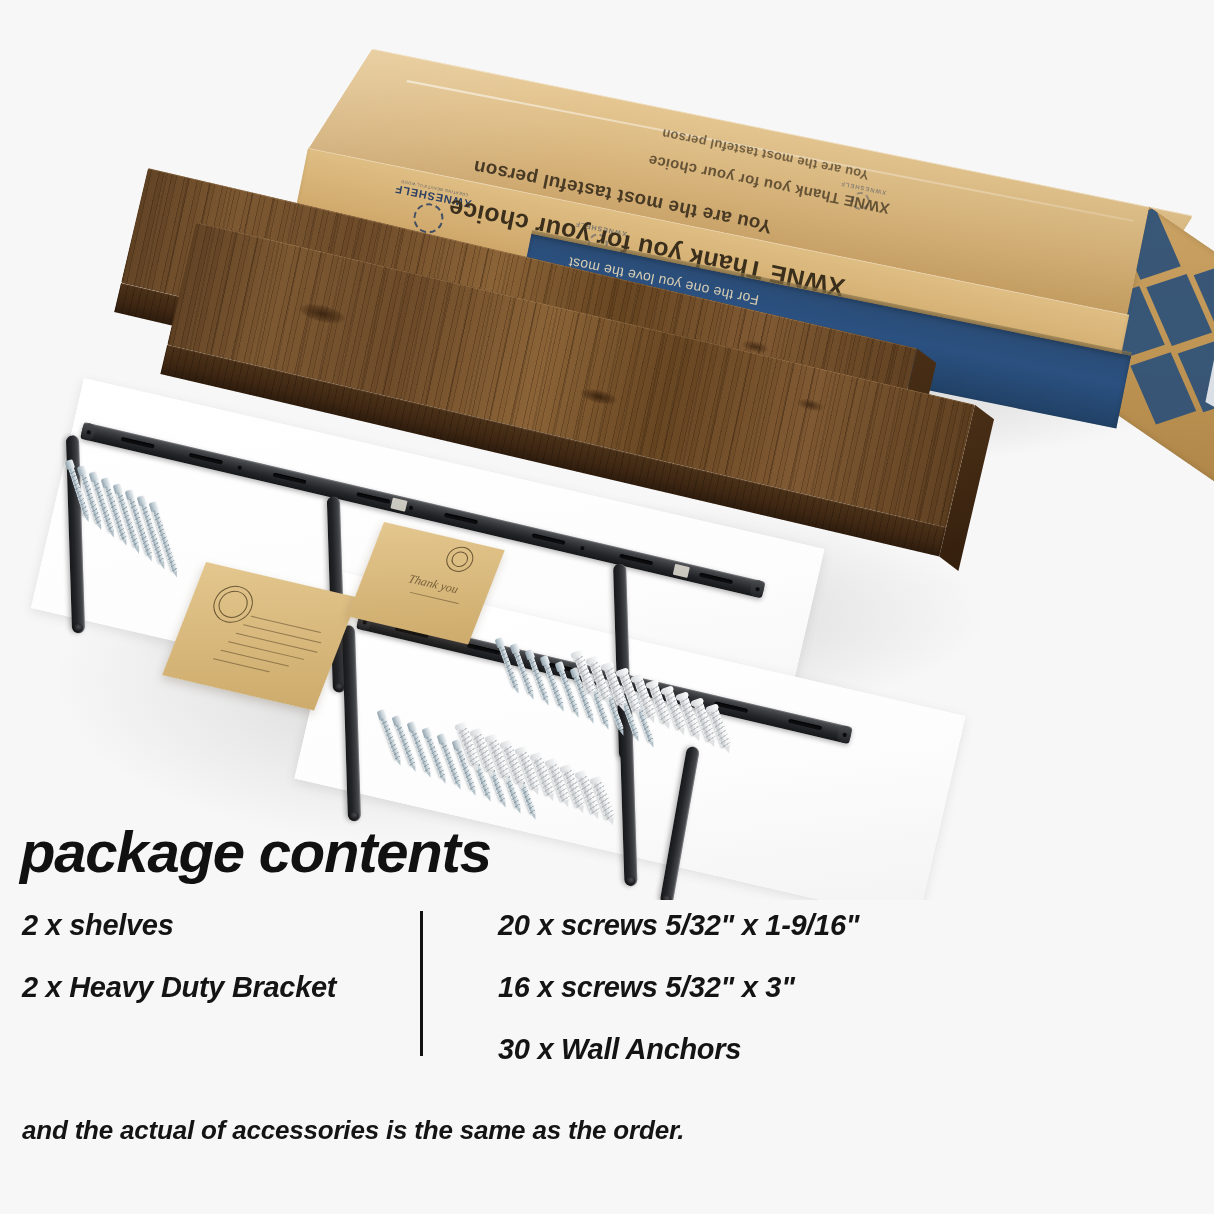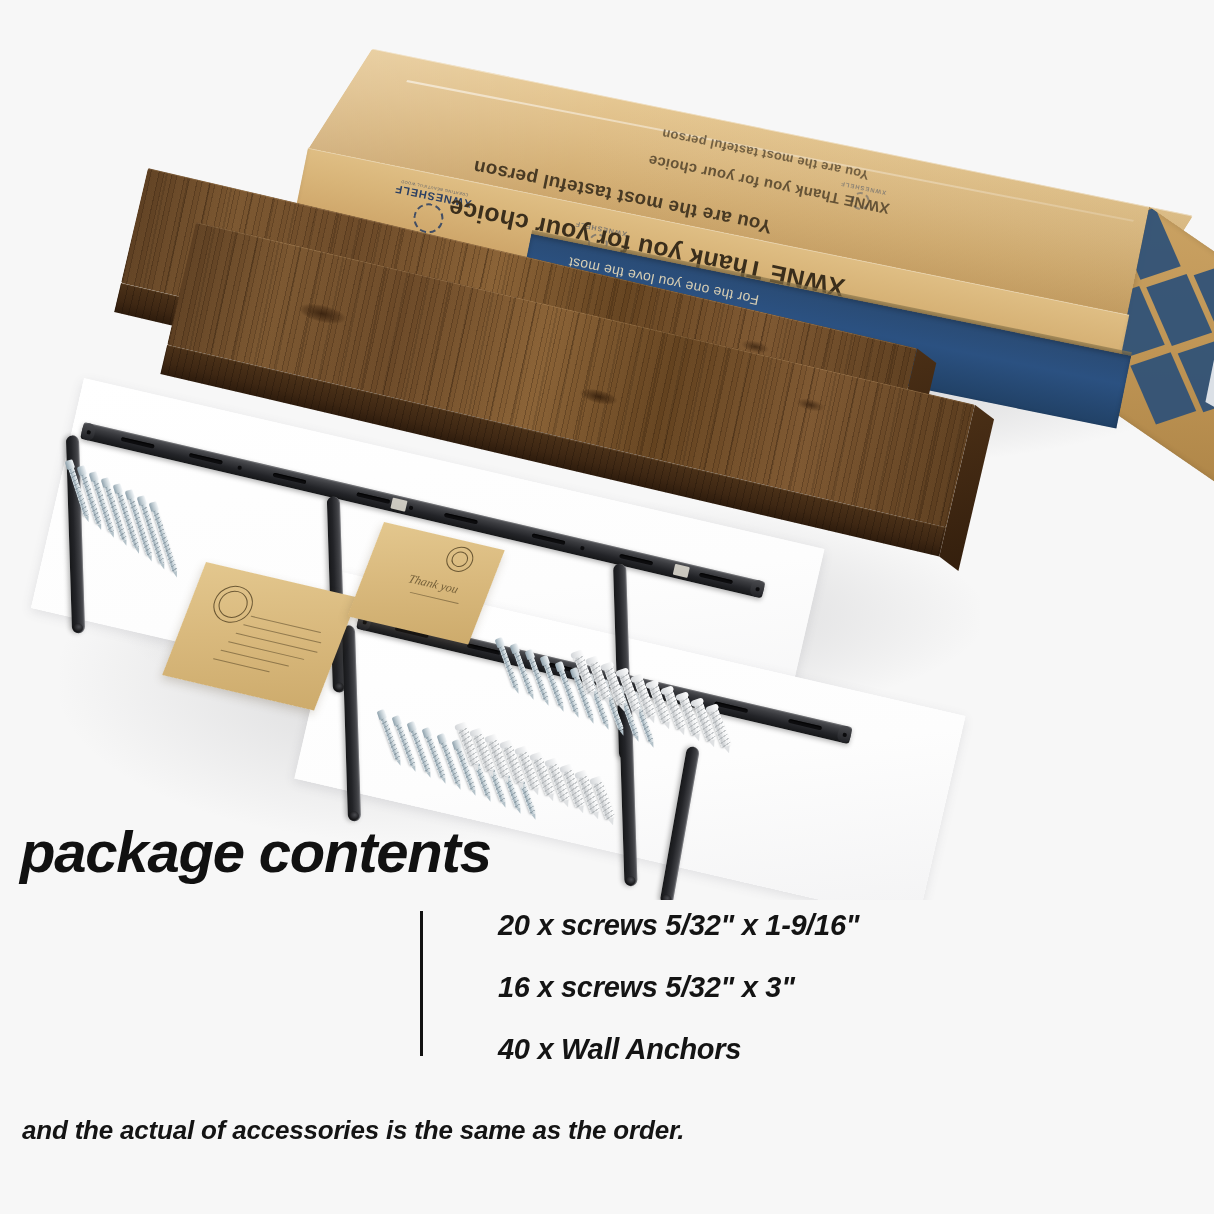--- a/index.html
+++ b/index.html
@@ -708,26 +708,28 @@
 
   </div>
 
   <div id="copy">
 
     <div class="title">package contents</div>
 
     <div class="divider"></div>
 
     <ul class="contents-col" id="col-left">
+      <li>2 x shelves</li>
+      <li>2 x Heavy Duty Bracket</li>
     </ul>
 
     <ul class="contents-col" id="col-right">
       <li>20 x screws 5/32" x 1-9/16"</li>
       <li>16 x screws 5/32" x 3"</li>
-      <li>40 x Wall Anchors</li>
+      <li>30 x Wall Anchors</li>
     </ul>
 
     <div class="note">
       <div>and the actual of accessories is the same as the order.</div>
     </div>
 
   </div>
 </div>
 
 </body></html>

